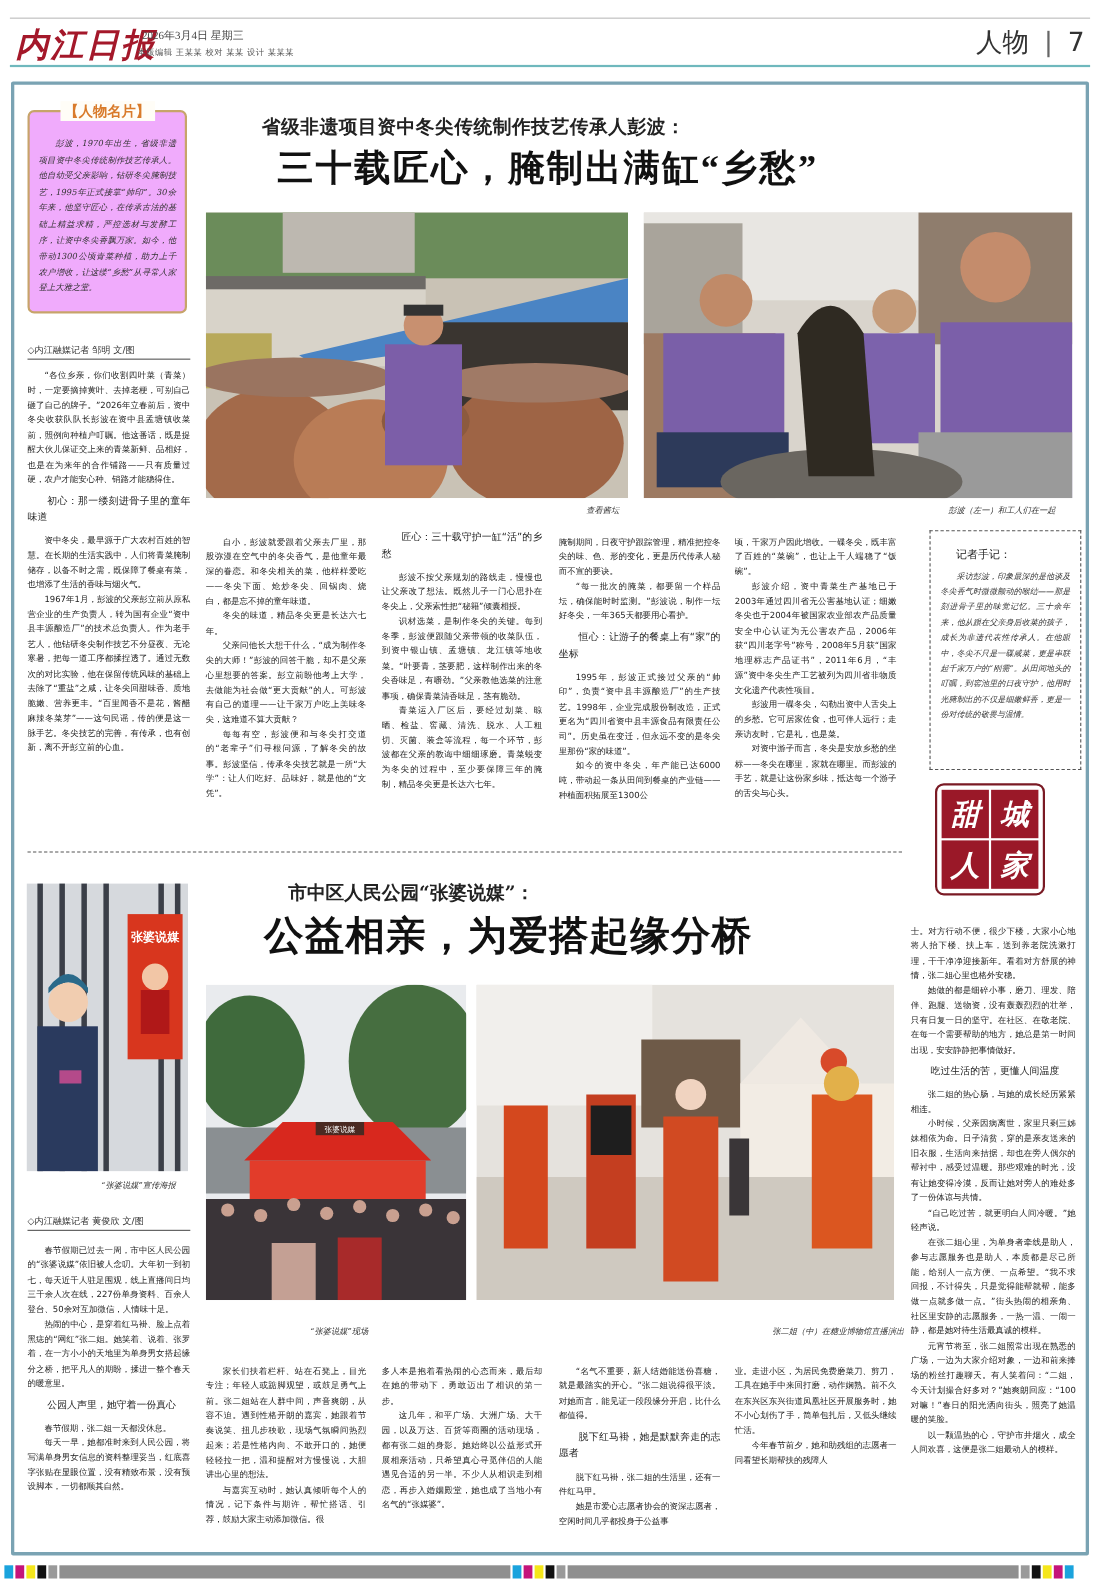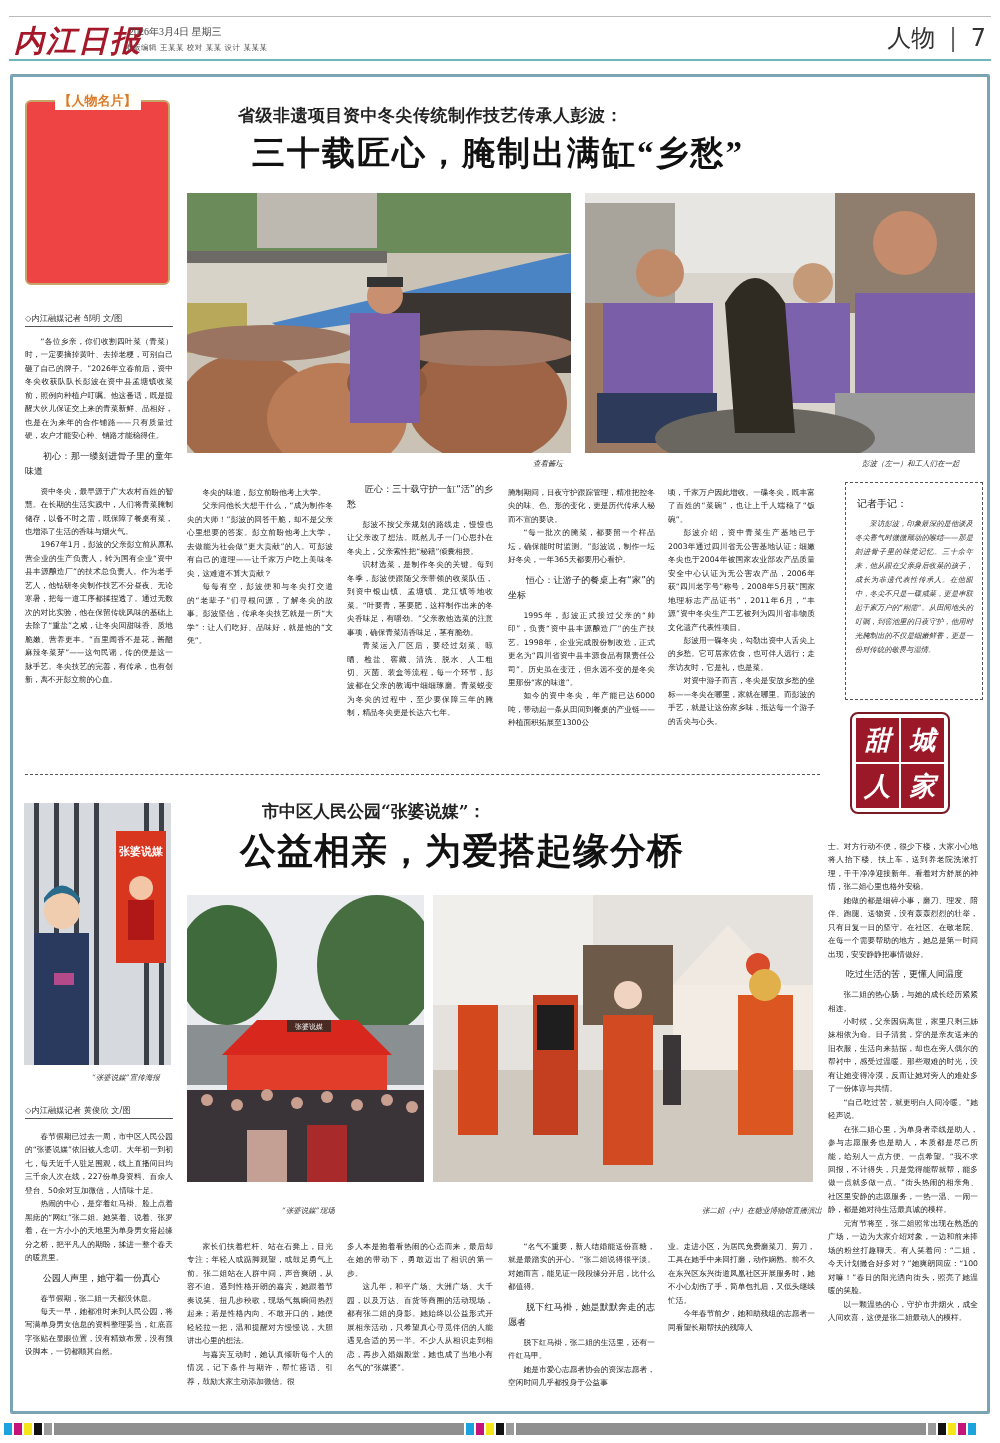--- a/index.html
+++ b/index.html
@@ -12,42 +12,42 @@
   .head-rule { left: 9px; top: 59px; width: 982px; height: 2px; background: #6fb8bd; }
   .logo { left: 14px; top: 21px; font-family: "DejaVu Serif", serif; font-style: italic; font-weight: bold; font-size: 30px; color: #a4182a; letter-spacing: 2px; }
   .dateline { left: 129px; top: 25px; font-size: 10px; color: #444; font-family: Liberation Serif, serif; }
   .editors { left: 125px; top: 43px; font-size: 7.5px; color: #555; font-family: "DejaVu Sans", sans-serif; letter-spacing: 0.5px; }
   .section-label { right: 14px; top: 22px; font-size: 24px; color: #333; font-family: "DejaVu Sans", sans-serif; font-weight: normal; }
 
   
   .frame { left: 10px; top: 74px; width: 980px; height: 1340px; border: 3px solid #7aa3b3; border-radius: 2px; }
 
   
-  .profile { left: 25px; top: 100px; width: 145px; height: 185px; border: 2px solid #c7a46a; border-radius: 6px; background: #ef4444; padding: 22px 8px 6px 8px; }
+  .profile { left: 25px; top: 100px; width: 145px; height: 185px; border: 2px solid #c7a46a; border-radius: 6px; background: #f0abfc; padding: 22px 8px 6px 8px; }
   .profile-title { left: 50%; top: -10px; transform: translateX(-50%); position: absolute; background: #fffdf7; color: #d97b2b; font-weight: bold; font-size: 13px; padding: 0 4px; font-family: "DejaVu Sans", sans-serif; white-space: nowrap; }
   .profile-text { font-size: 7.6px; line-height: 14.6px; text-indent: 2em; font-style: italic; color: #333; text-align: justify; }
 
   .byline { font-size: 8.3px; font-family: "DejaVu Sans", sans-serif; color: #333; border-bottom: 1px solid #555; padding-bottom: 2px; }
   .col { font-size: 7.7px; line-height: 13.45px; color: #222; font-family: "DejaVu Sans", sans-serif; text-align: justify; }
   .col p { text-indent: 2em; }
   .col h4 { font-weight: normal; font-size: 9px; line-height: 15px; text-indent: 2em; margin: 6px 0 6px 0; }
 
   
   .kicker1 { left: 238px; top: 104px; font-size: 17px; font-weight: bold; color: #222; font-family: "DejaVu Serif", serif; letter-spacing: 0.5px; }
   .headline1 { left: 252px; top: 131px; font-size: 33px; font-weight: bold; color: #111; font-family: Liberation Serif, serif; letter-spacing: 2px; }
   .kicker2 { left: 240px; top: 800px; font-size: 17px; font-weight: bold; color: #222; font-family: "DejaVu Serif", serif; margin-left: 22px; }
   .headline2 { left: 240px; top: 827px; font-size: 36px; font-weight: bold; color: #111; font-family: "DejaVu Sans", sans-serif; letter-spacing: 1px; text-align: right; }
 
   
   .photo { overflow: hidden; }
   .caption { font-size: 7.5px; font-style: italic; color: #333; font-family: "DejaVu Serif", serif; white-space: nowrap; }
 
   
   .notes { left: 845px; top: 482px; width: 138px; height: 218px; border: 1px dashed #555; padding: 14px 9px 8px 9px; }
-  .notes-title { font-size: 10px; font-family: "DejaVu Sans", sans-serif; margin-left: 2px; margin-bottom: 6px; color: #222; }
+  .notes-title { font-size: 10px; font-family: "DejaVu Sans", sans-serif; margin-left: 14px; margin-bottom: 6px; color: #222; }
   .notes-text { font-size: 7.3px; line-height: 14px; font-style: italic; text-indent: 2em; text-align: justify; color: #333; }
 
   
   .col-logo { left: 850px; top: 712px; width: 100px; height: 102px; border: 2px solid #7a1a24; border-radius: 8px; padding: 4px; display: grid; grid-template-columns: 1fr 1fr; grid-template-rows: 1fr 1fr; gap: 2px; background: #fff; }
   .col-logo span { background: #9a1828; color: #fff; font-size: 26px; font-weight: bold; font-family: "DejaVu Serif", serif; display: flex; align-items: center; justify-content: center; font-style: italic; }
 
   .dash-divider { left: 25px; top: 774px; width: 795px; border-top: 1px dashed #555; }
 
   
   .colorbar { left: 4px; top: 1423px; width: 992px; height: 12px; display: flex; gap: 2px; }
@@ -64,20 +64,21 @@
   <span>人物</span>
   <span style="margin:0 6px;color:#666;">|</span>
   <span>7</span>
 </div>
 <div class="abs head-rule"></div>
 
 <div class="abs frame"></div>
 
 <div class="abs profile">
   <div class="profile-title">【人物名片】</div>
+  <div class="profile-text">彭波，1970年出生，省级非遗项目资中冬尖传统制作技艺传承人。他自幼受父亲影响，钻研冬尖腌制技艺，1995年正式接掌“帅印”。30余年来，他坚守匠心，在传承古法的基础上精益求精，严控选材与发酵工序，让资中冬尖香飘万家。如今，他带动1300公顷青菜种植，助力上千农户增收，让这缕“乡愁”从寻常人家登上大雅之堂。</div>
 </div>
 
 <div class="abs kicker1">省级非遗项目资中冬尖传统制作技艺传承人彭波：</div>
 <div class="abs headline1">三十载匠心，腌制出满缸“乡愁”</div>
 
 <div class="abs photo" style="left:187px;top:193px;width:384px;height:260px;">
   <svg width="384" height="260" viewBox="0 0 384 260">
     <rect width="384" height="260" fill="#c9c2b5"></rect>
     <rect x="0" y="0" width="384" height="60" fill="#6b8c5a"></rect>
     <rect x="70" y="0" width="120" height="55" fill="#bdb8b0"></rect>
@@ -123,21 +124,22 @@
 <div class="abs byline" style="left:25px;top:313px;width:148px;">◇内江融媒记者  邹明  文/图</div>
 
 <div class="abs col" style="left:25px;top:335px;width:148px;">
   <p>“各位乡亲，你们收割四叶菜（青菜）时，一定要摘掉黄叶、去掉老梗，可别自己砸了自己的牌子。”2026年立春前后，资中冬尖收获队队长彭波在资中县孟塘镇收菜前，照例向种植户叮嘱。他这番话，既是提醒大伙儿保证交上来的青菜新鲜、品相好，也是在为来年的合作铺路——只有质量过硬，农户才能安心种、销路才能稳得住。</p>
   <h4>初心：那一缕刻进骨子里的童年味道</h4>
   <p>资中冬尖，最早源于广大农村百姓的智慧。在长期的生活实践中，人们将青菜腌制储存，以备不时之需，既保障了餐桌有菜，也增添了生活的香味与烟火气。</p>
   <p>1967年1月，彭波的父亲彭立前从原私营企业的生产负责人，转为国有企业“资中县丰源酿造厂”的技术总负责人。作为老手艺人，他钻研冬尖制作技艺不分昼夜、无论寒暑，把每一道工序都揉捏透了。通过无数次的对比实验，他在保留传统风味的基础上去除了“重盐”之咸，让冬尖回甜味香、质地脆嫩、营养更丰。“百里闻香不是花，酱醋麻辣冬菜芽”——这句民谣，传的便是这一脉手艺。冬尖技艺的完善，有传承，也有创新，离不开彭立前的心血。</p>
 </div>
 
 <div class="abs col" style="left:187px;top:486px;width:146px;">
-  <p>冬尖的味道，彭立前盼他考上大学。</p>
+  <p>自小，彭波就爱跟着父亲去厂里，那股弥漫在空气中的冬尖香气，是他童年最深的眷恋。和冬尖相关的菜，他样样爱吃——冬尖下面、炝炒冬尖、回锅肉、烧白，都是忘不掉的童年味道。</p>
+  <p>冬尖的味道，精品冬尖更是长达六七年。</p>
   <p>父亲问他长大想干什么，“成为制作冬尖的大师！”彭波的回答干脆，却不是父亲心里想要的答案。彭立前盼他考上大学，去做能为社会做“更大贡献”的人。可彭波有自己的道理——让千家万户吃上美味冬尖，这难道不算大贡献？</p>
   <p>每每有空，彭波便和与冬尖打交道的“老辈子”们寻根问源，了解冬尖的故事。彭波坚信，传承冬尖技艺就是一所“大学”：让人们吃好、品味好，就是他的“文凭”。</p>
 </div>
 
 <div class="abs col" style="left:347px;top:482px;width:146px;">
   <h4 style="margin-top:0;">匠心：三十载守护一缸“活”的乡愁</h4>
   <p>彭波不按父亲规划的路线走，慢慢也让父亲改了想法。既然儿子一门心思扑在冬尖上，父亲索性把“秘籍”倾囊相授。</p>
   <p>识材选菜，是制作冬尖的关键。每到冬季，彭波便跟随父亲带领的收菜队伍，到资中银山镇、孟塘镇、龙江镇等地收菜。“叶要青，茎要肥，这样制作出来的冬尖香味足，有嚼劲。”父亲教他选菜的注意事项，确保青菜清香味足，茎有脆劲。</p>
   <p>青菜运入厂区后，要经过划菜、晾晒、检盐、窖藏、清洗、脱水、人工粗切、灭菌、装盒等流程，每一个环节，彭波都在父亲的教诲中细细琢磨。青菜蜕变为冬尖的过程中，至少要保障三年的腌制，精品冬尖更是长达六七年。</p>
 </div>

